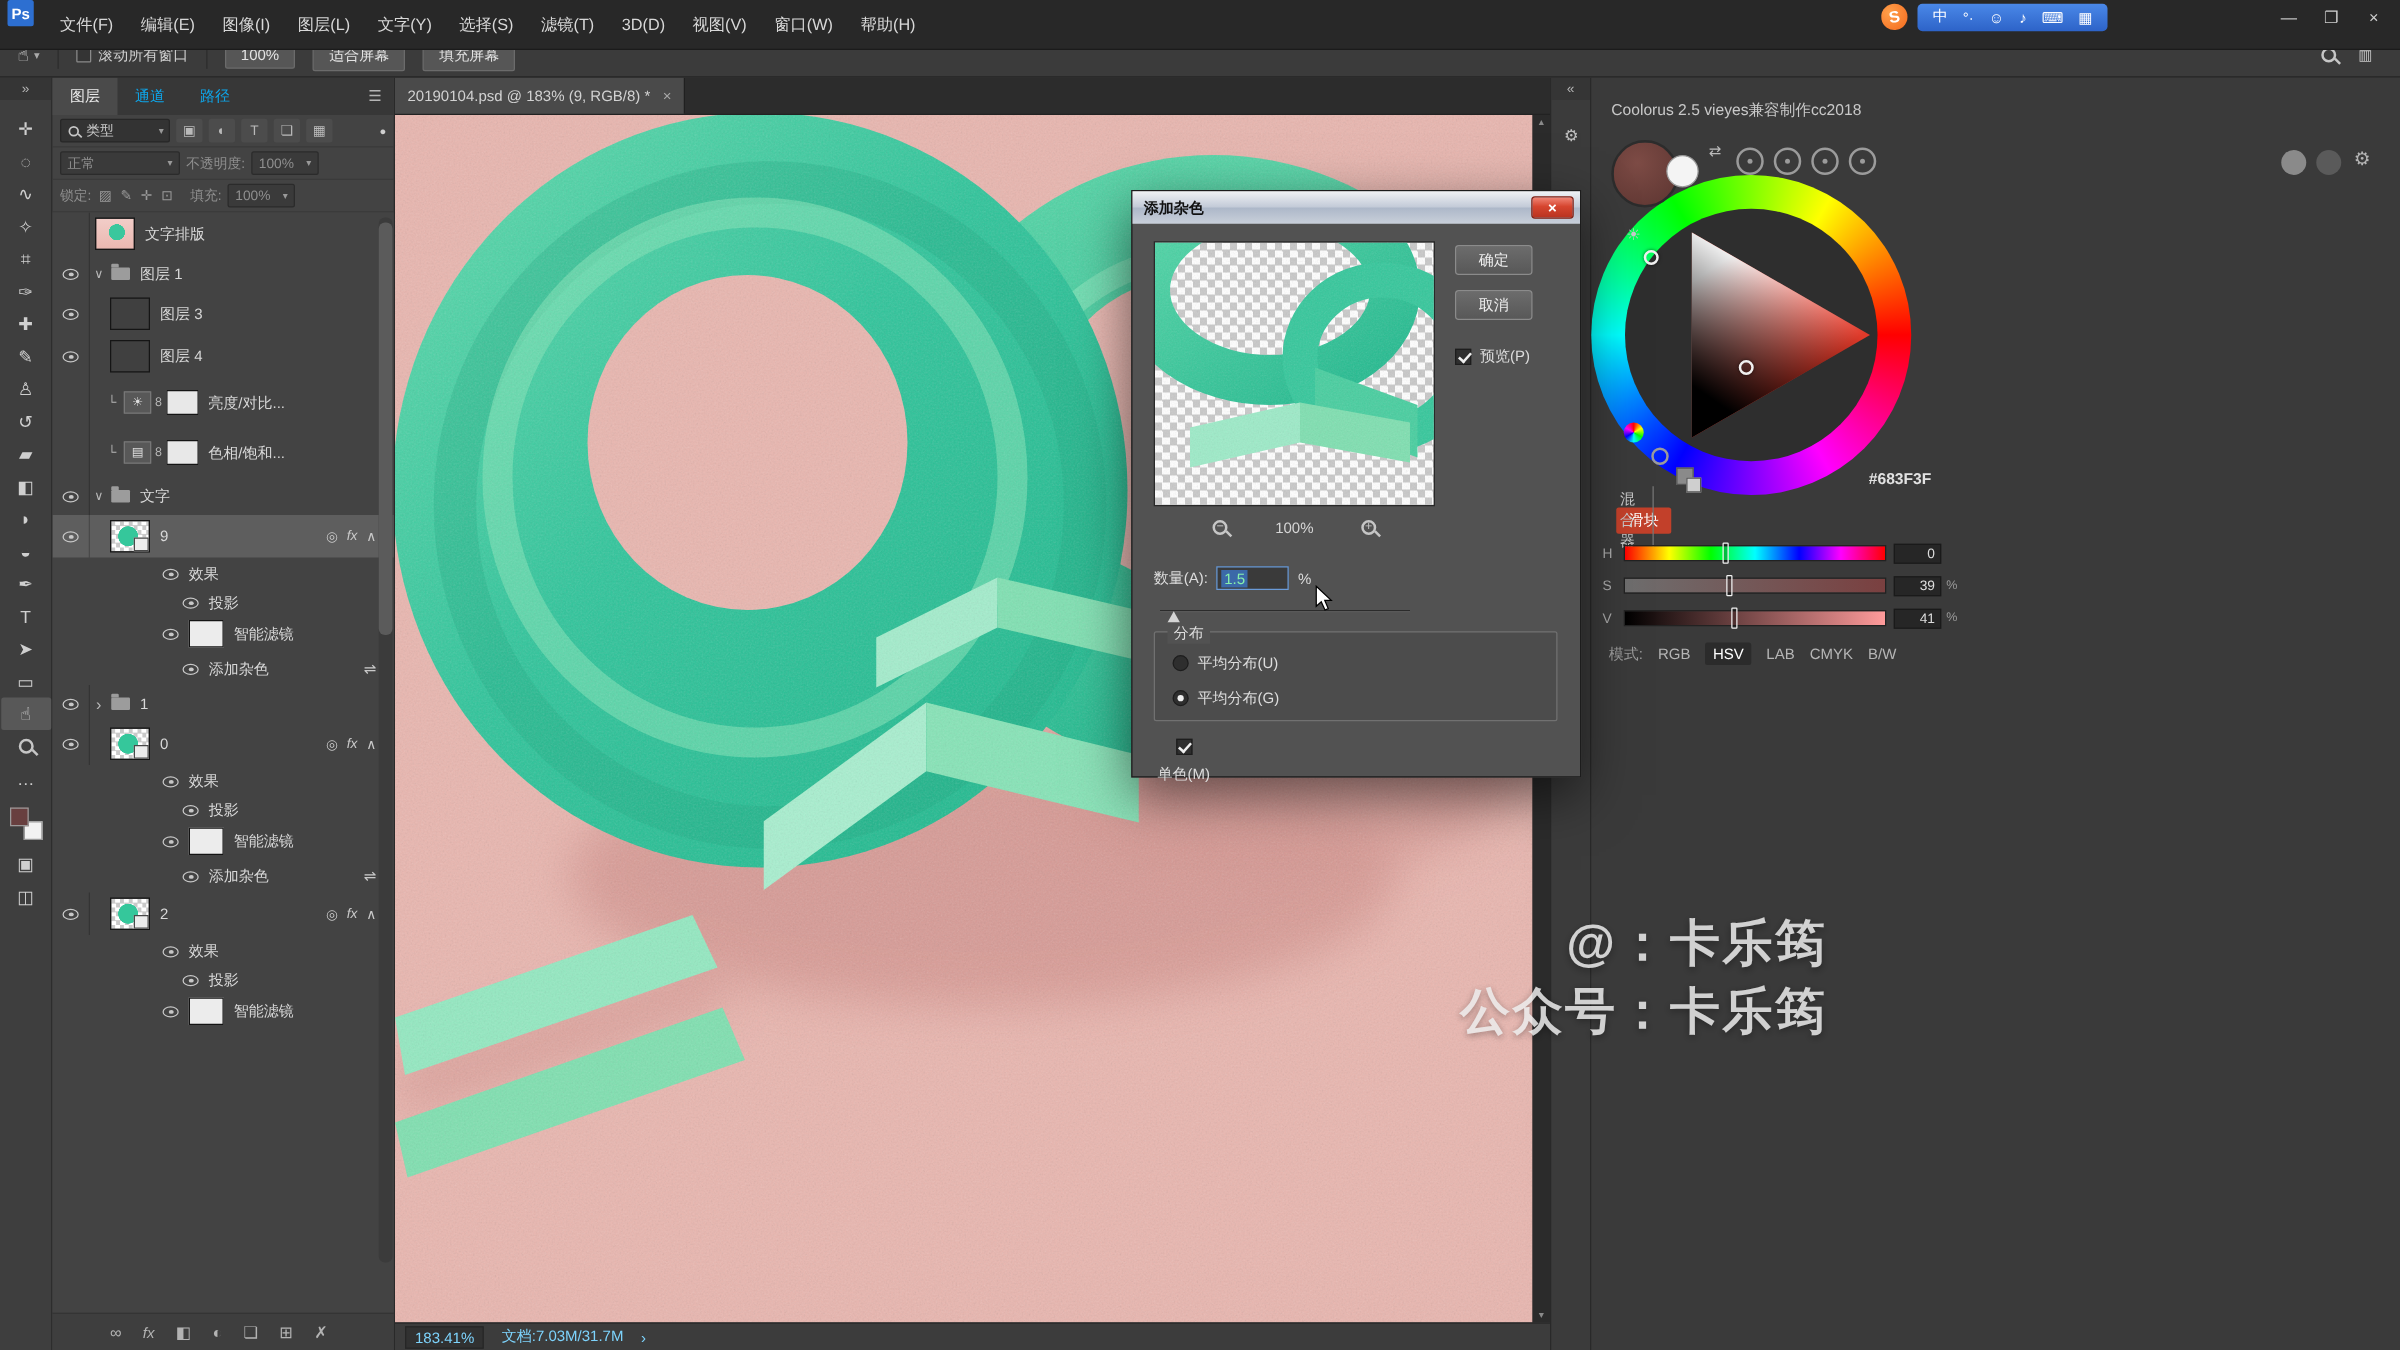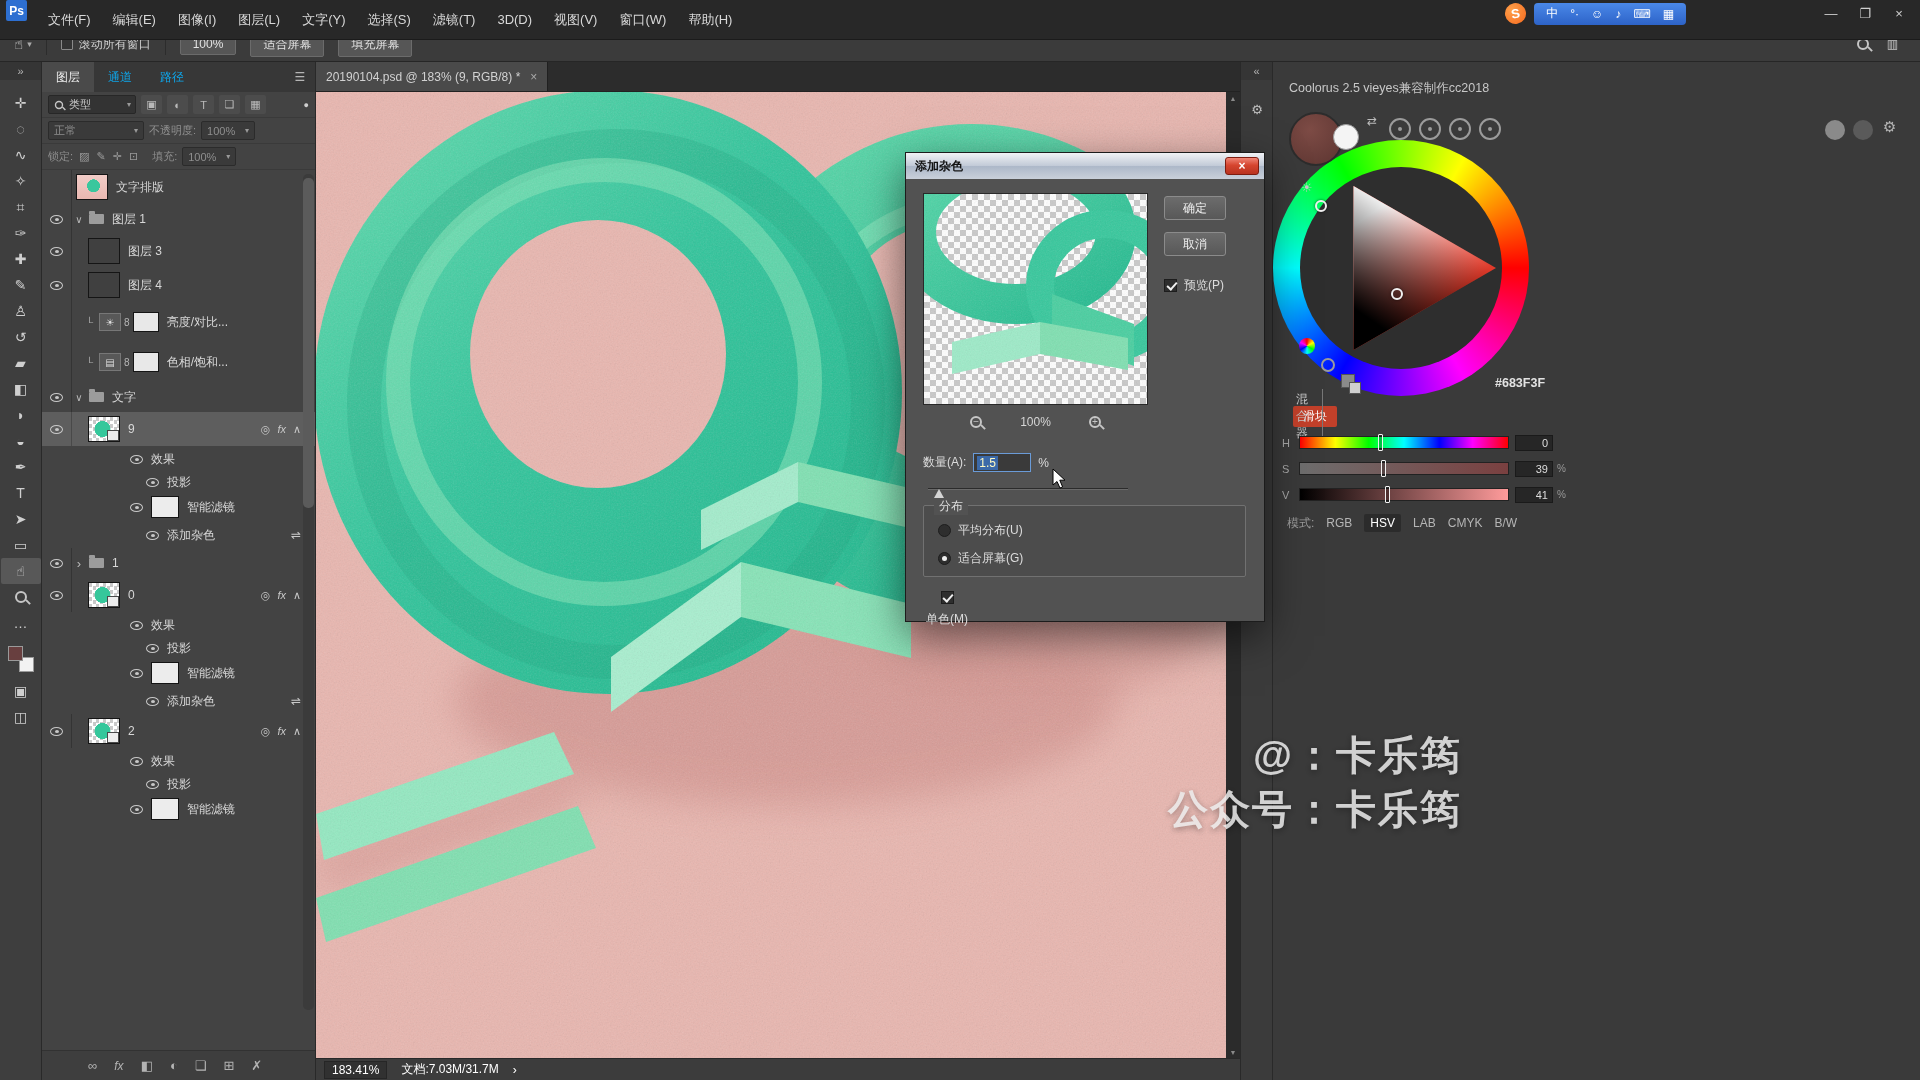--- a/index.html
+++ b/index.html
@@ -95,21 +95,21 @@
   
   .docwin { position:absolute; left:316px; top:62px; width:924px; bottom:0; background:#2e2e2e; }
   .tabbar { height:30px; background:#2c2c2c; display:flex; border-bottom:1px solid #222; }
   .doctab { background:#4a4a4a; color:#d2d2d2; font-size:12px; display:flex; align-items:center; gap:10px; padding:0 10px; border-right:1px solid #202020; }
   .doctab .tclose { color:#a9a9a9; }
   .canvas { position:absolute; left:0; top:30px; width:910px; height:966px; overflow:hidden; background:#e9b6af; }
   .vscroll { position:absolute; right:0; top:30px; width:14px; height:966px; background:#2b2b2b; }
   .vscroll .arr { position:absolute; left:0; width:14px; height:12px; display:flex; align-items:center; justify-content:center; font-size:7px; color:#8a8a8a; }
   .vscroll .arr.up{ top:0; } .vscroll .arr.dn{ bottom:0; }
   .vthumb { position:absolute; left:1px; top:70px; width:12px; height:320px; background:#4e4e4e; border-radius:6px; }
-  .statusbar { position:absolute; left:0; right:0; bottom:0; height:22px; background:#3c3c3c; border-top:1px solid #292929; display:flex; align-items:center; gap:14px; padding:0 8px; font-size:12px; color:#ffffff; }
+  .statusbar { position:absolute; left:0; right:0; bottom:0; height:22px; background:#3c3c3c; border-top:1px solid #292929; display:flex; align-items:center; gap:14px; padding:0 8px; font-size:12px; color:#7dd3fc; }
   .zoombox { background:#313131; border:1px solid #262626; padding:1px 7px; }
 
   
   .rstrip { position:absolute; left:1240px; top:62px; bottom:0; width:32px; background:#3b3b3b; border-left:1px solid #292929; }
   .rs-collapse { height:18px; display:flex; align-items:center; justify-content:center; color:#b5b5b5; font-size:11px; background:#353535; }
   .ric { position:absolute; left:0; width:32px; height:26px; display:flex; align-items:center; justify-content:center; color:#c0c0c0; font-size:13px; }
 
   
   .coolorus { position:absolute; left:1272px; top:62px; right:0; bottom:0; background:#3a3a3a; border-left:1px solid #292929; }
   .co-title { position:absolute; left:16px; top:18px; font-size:12.5px; color:#c8c8c8; }
@@ -149,21 +149,21 @@
   .mode.active { background:#2b2b2b; color:#fff; padding:2px 6px; border-radius:2px; }
 
   
   .dialog { position:absolute; left:905px; top:152px; width:360px; height:470px; background:#525252; border:1px solid #1c1c1c; box-shadow:0 14px 40px rgba(0,0,0,.55); z-index:50; }
   .dtitle { height:26px; background:linear-gradient(#f0f2f5,#c3cbd8 48%,#adb8c9 52%,#c9d0da); display:flex; align-items:center; padding:0 9px; font-size:12px; font-weight:bold; color:#111; position:relative; }
   .dclose { position:absolute; right:5px; top:4px; width:34px; height:18px; background:linear-gradient(#f08576,#d6452f 45%,#b93320); border:1px solid #7e1d10; border-radius:3px; color:#fff; font-size:12px; font-weight:bold; display:flex; align-items:center; justify-content:center; }
   .dprev { position:absolute; left:17px; top:40px; width:225px; height:212px; border:1px solid #292929; background:repeating-conic-gradient(#ffffff 0 25%, #c9c9c9 0 50%); background-size:12px 12px; overflow:hidden; }
   .dzoom { position:absolute; left:17px; top:262px; width:225px; display:flex; align-items:center; justify-content:center; gap:38px; color:#d6d6d6; font-size:12px; }
   .drow-amount { position:absolute; left:17px; top:300px; display:flex; align-items:center; gap:7px; font-size:12px; color:#dcdcdc; }
   .dinput { width:58px; height:19px; background:#3a3a3a; border:1px solid #6a9bd8; display:flex; align-items:center; padding:0 3px; }
-  .selhl { background:#3b69a8; color:#fef9c3; padding:0 2px; font-size:12px; }
+  .selhl { background:#3b69a8; color:#86efac; padding:0 2px; font-size:12px; }
   .dslider { position:absolute; left:22px; top:330px; width:200px; height:14px; }
   .dtrack { position:absolute; left:0; right:0; top:5px; height:2px; background:#2b2b2b; border-bottom:1px solid #6a6a6a; }
   .dthumb { position:absolute; left:6px; top:6px; width:0; height:0; border-left:5px solid transparent; border-right:5px solid transparent; border-bottom:9px solid #d4d4d4; }
   .dgroup { position:absolute; left:17px; top:352px; width:323px; height:72px; border:1px solid #717171; border-radius:2px; background:#4c4c4c; }
   .dlegend { position:absolute; left:10px; top:-8px; background:#525252; padding:0 5px; font-size:12px; color:#dcdcdc; }
   .dradio-row { position:absolute; left:14px; display:flex; align-items:center; gap:7px; font-size:12px; color:#dcdcdc; }
   .radio { width:13px; height:13px; border-radius:50%; background:#2e2e2e; border:1px solid #1d1d1d; position:relative; flex:none; }
   .radio.on::after { content:""; position:absolute; left:3px; top:3px; width:5px; height:5px; border-radius:50%; background:#efefef; }
   .dmono { position:absolute; left:20px; top:438px; display:flex; align-items:center; gap:7px; font-size:12px; color:#dcdcdc;flex-direction:column; }
   .dcbx { width:13px; height:13px; background:#2e2e2e; border:1px solid #1d1d1d; position:relative; flex:none; }
@@ -684,21 +684,21 @@
       <div class="dthumb"></div>
     </div>
     <div class="dgroup">
       <span class="dlegend">分布</span>
       <div class="dradio-row" style="top:16px">
         <span class="radio"></span>
         <span>平均分布(U)</span>
       </div>
       <div class="dradio-row" style="top:44px">
         <span class="radio on"></span>
-        <span>适合屏幕(G)</span>
+        <span>平均分布(G)</span>
       </div>
     </div>
     <div class="dmono">
       <span class="dcbx on"></span>
       <span>单色(M)</span>
     </div>
     <button class="dbtn" style="top:43px">确定</button>
     <button class="dbtn" style="top:79px">取消</button>
     <div class="dprevchk">
       <span class="dcbx on"></span>

